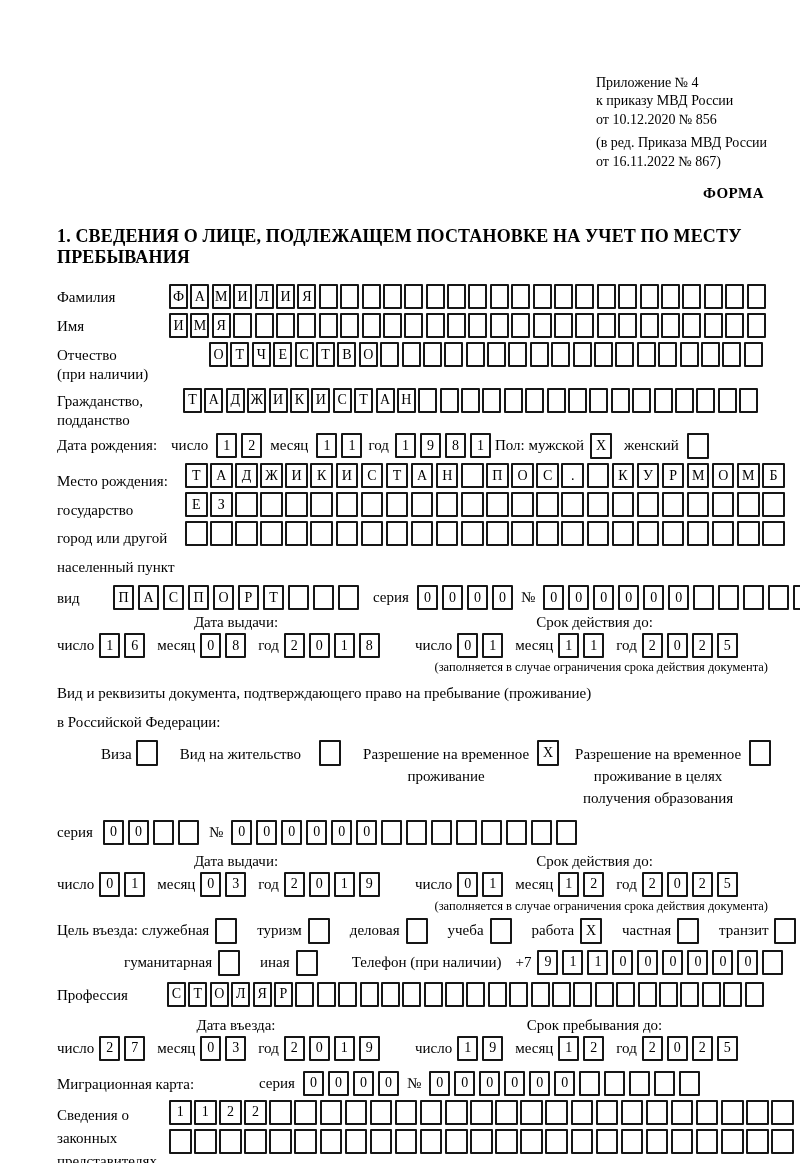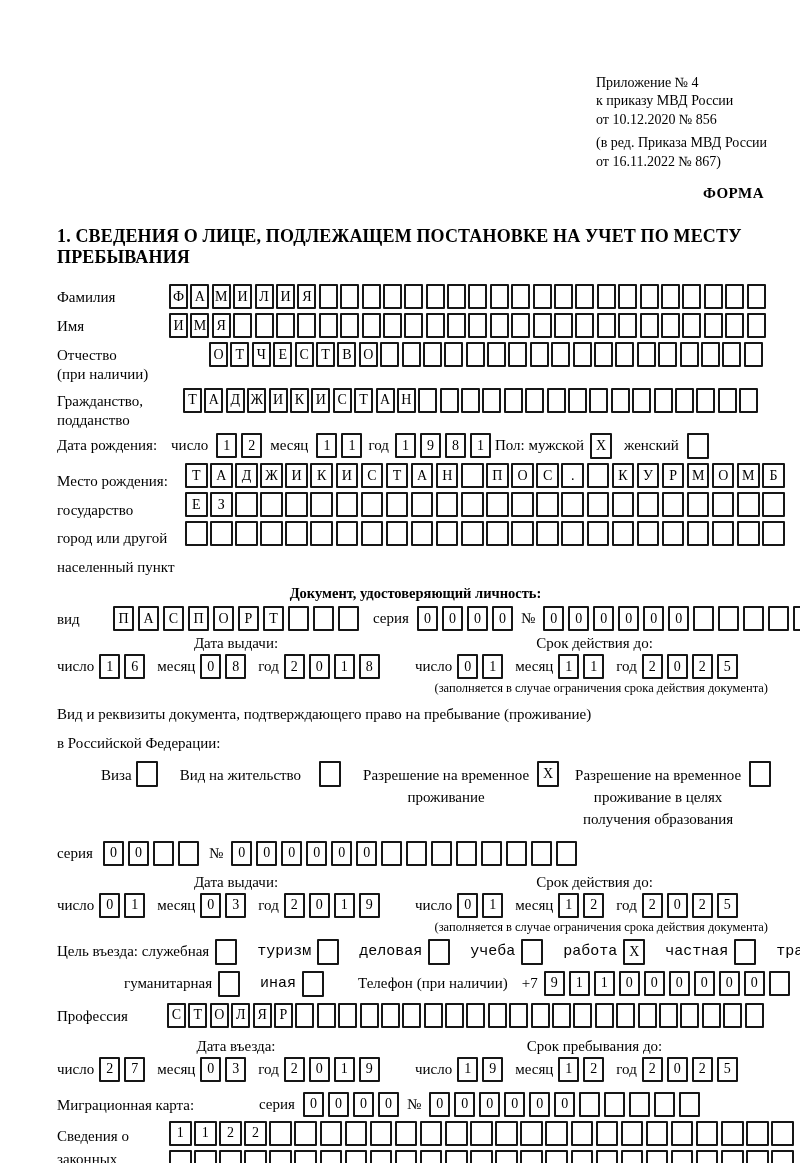--- a/index.html
+++ b/index.html
@@ -69,21 +69,21 @@
   .heading-center { text-align:center; font-weight:bold; font-size:14.5px; margin:4px 0 4px 0; }
 
   .intro { line-height:1.9; }
 
   
   .reps { display:flex; margin-top:4px; }
   .reps .flabel { width:112px; line-height:1.55; }
   .reps-rows .cells { margin-bottom:4px; }
 
   .mt6 { margin-top:10px; }
-  .ml { margin-left:8px;font-family:Liberation Mono, monospace; }
+  .ml { margin-left:8px; }
 </style>
 </head>
 <body>
 
 <div class="page">
 
   <div class="hdr">
     <div>Приложение № 4</div>
     <div>к приказу МВД России</div>
     <div>от 10.12.2020 № 856</div>
@@ -347,21 +347,20 @@
             <span class="cell"></span>
             <span class="cell"></span>
             <span class="cell"></span>
             <span class="cell"></span>
             <span class="cell"></span>
             <span class="cell"></span>
           </span>
       </span>
     </div>
 
-    <div class="heading-center">Документ, удостоверяющий личность:</div>
 
     <div class="frow">
       <span class="flabel" style="width:56px">вид</span>
       <span class="cells sp">
           <span class="cell">П</span>
           <span class="cell">А</span>
           <span class="cell">С</span>
           <span class="cell">П</span>
           <span class="cell">О</span>
           <span class="cell">Р</span>

